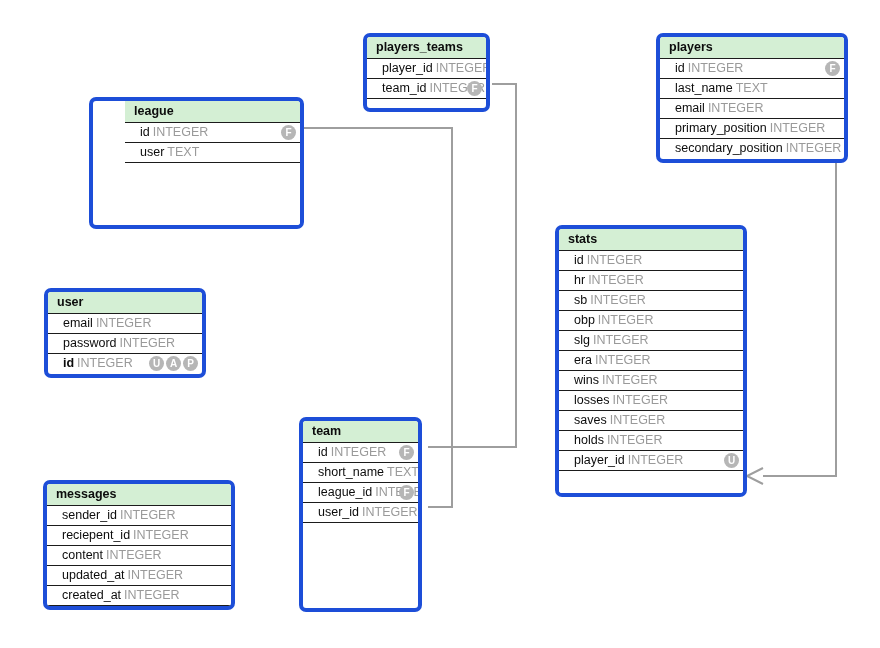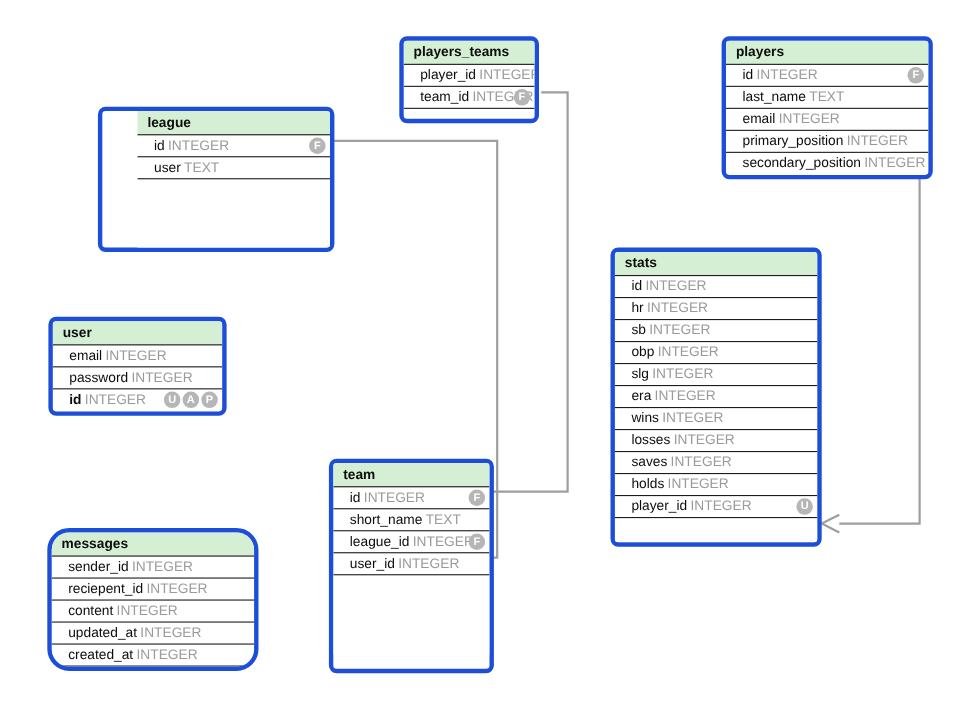--- a/index.html
+++ b/index.html
@@ -233,21 +233,21 @@
       <div class="row">
         <span class="cname">player_id</span><span class="ctype">INTEGER</span>
         <span class="badges">
           <span class="badge">U</span>
         </span>
       </div>
       <div class="blank-area" style="height:22px;"></div>
     </div>
   </div>
 
-  <div class="table-box" style="left:299px; top:417px; width:150px; height:195px;">
+  <div class="table-box" style="left:299px; top:417px; width:123px; height:195px;">
     <div class="tbl-header">team</div>
     <div class="tbl-rows">
       <div class="row">
         <span class="cname">id</span><span class="ctype">INTEGER</span>
         <span class="badges">
           <span class="badge">F</span>
         </span>
       </div>
       <div class="row">
         <span class="cname">short_name</span><span class="ctype">TEXT</span>
@@ -258,21 +258,21 @@
           <span class="badge">F</span>
         </span>
       </div>
       <div class="row">
         <span class="cname">user_id</span><span class="ctype">INTEGER</span>
       </div>
       <div class="blank-area" style="height:72px;"></div>
     </div>
   </div>
 
-  <div class="table-box" style="left:43px; top:480px; width:192px; height:130px;border-radius:20px;">
+  <div class="table-box" style="left:43px; top:480px; width:192px; height:130px;">
     <div class="tbl-header">messages</div>
     <div class="tbl-rows">
       <div class="row">
         <span class="cname">sender_id</span><span class="ctype">INTEGER</span>
       </div>
       <div class="row">
         <span class="cname">reciepent_id</span><span class="ctype">INTEGER</span>
       </div>
       <div class="row">
         <span class="cname">content</span><span class="ctype">INTEGER</span>

